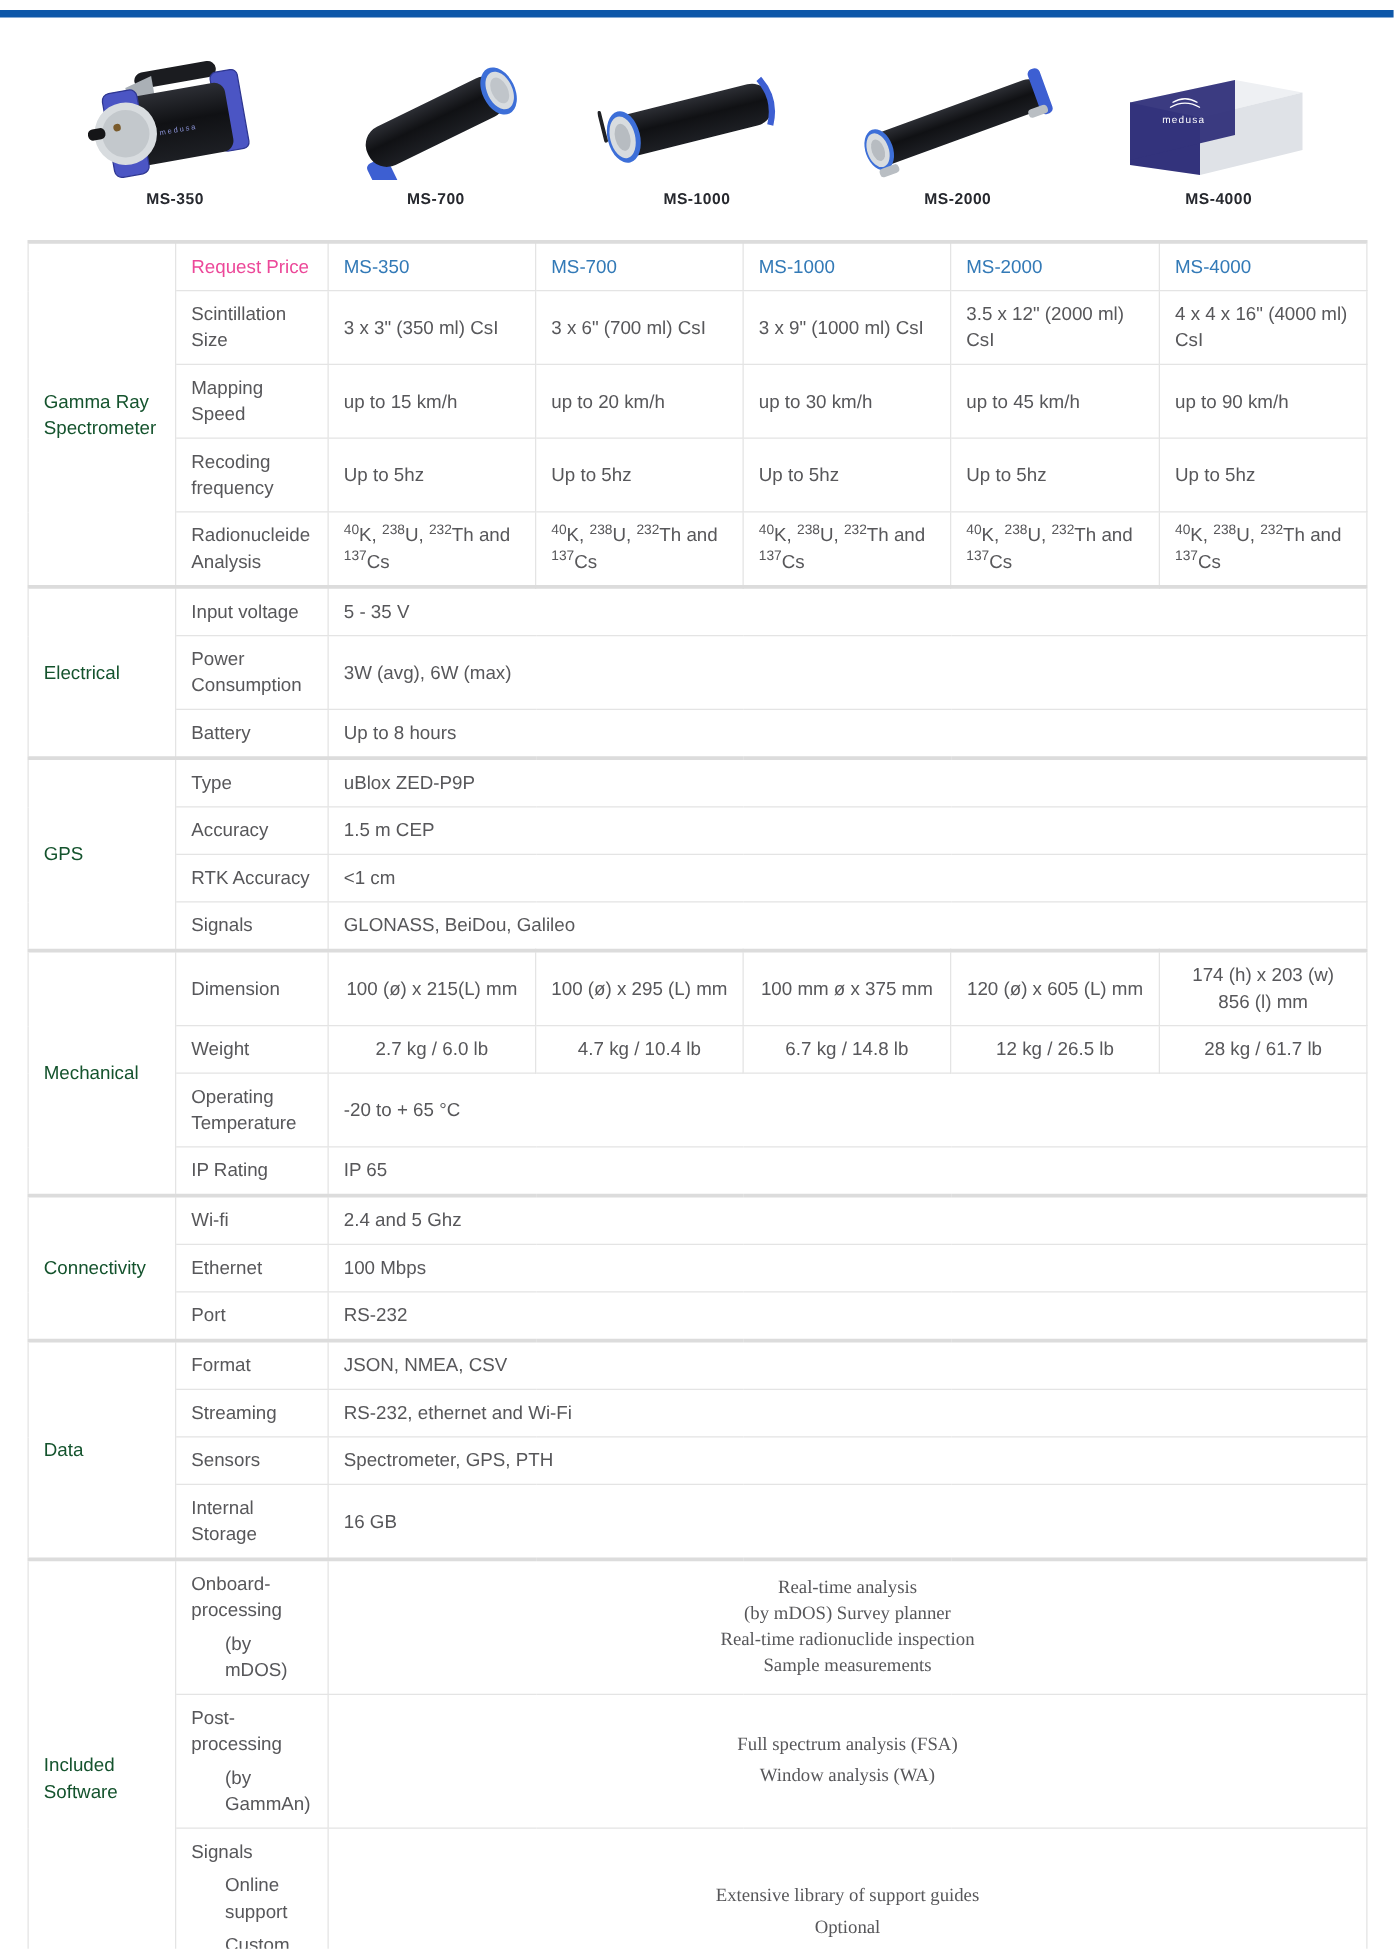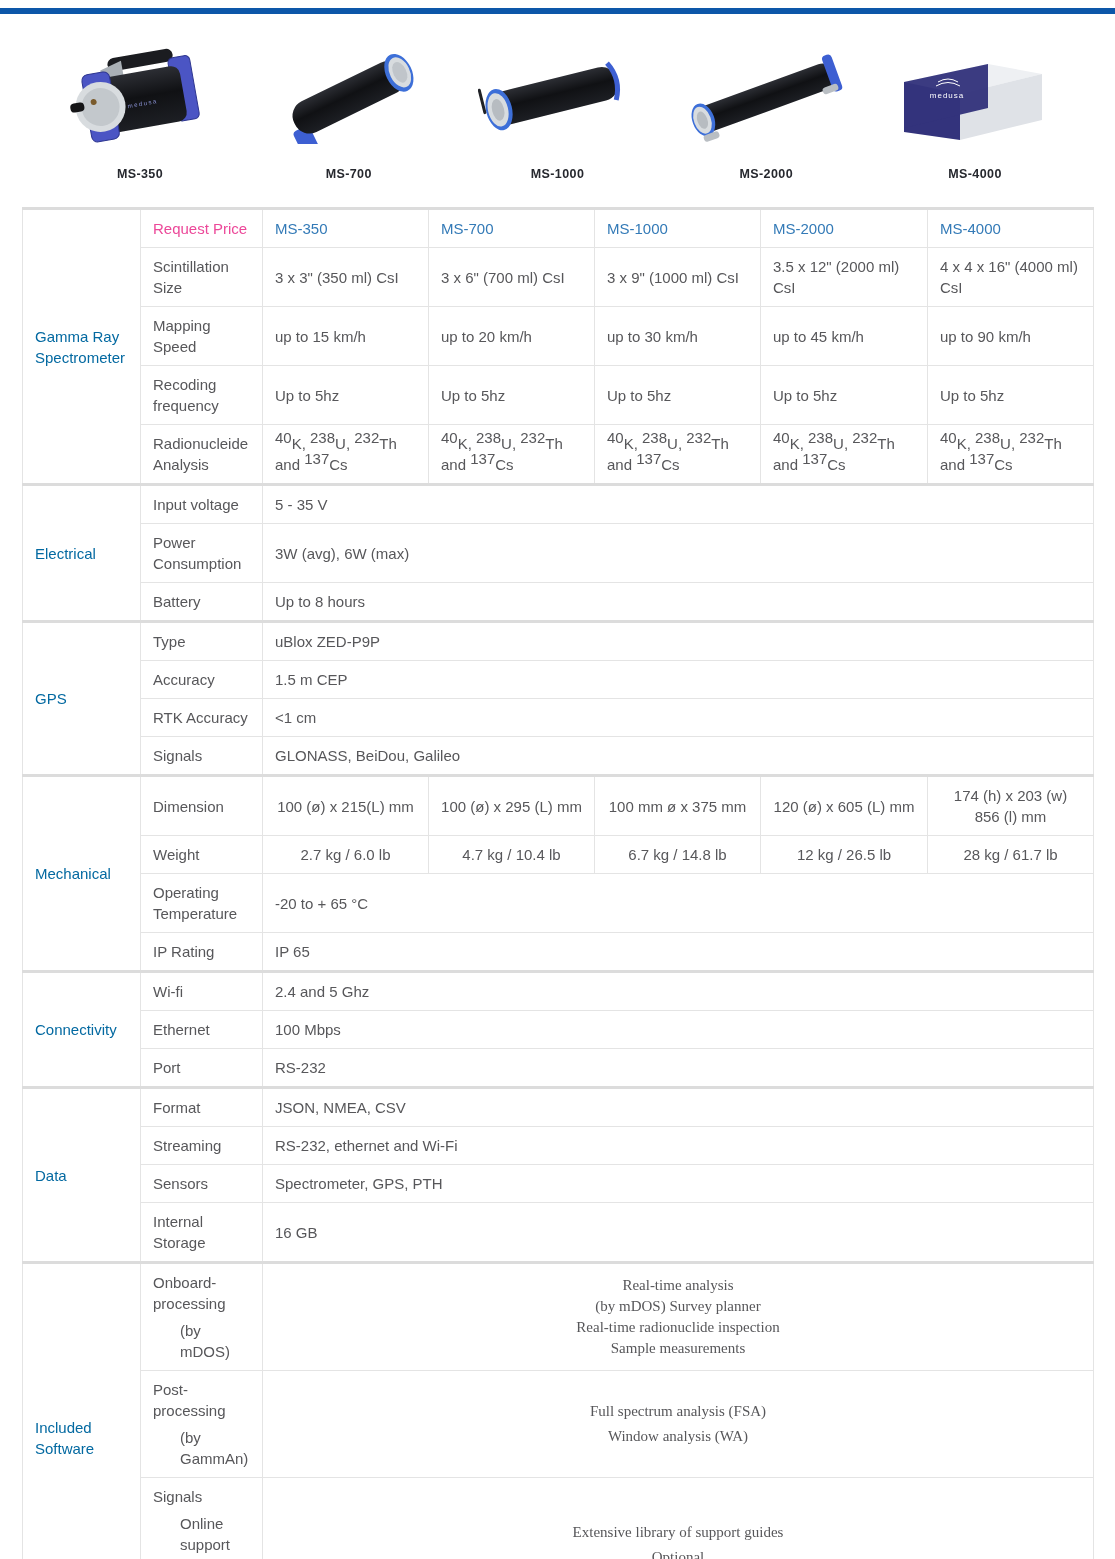--- a/index.html
+++ b/index.html
@@ -7,44 +7,44 @@
   body {
     width:1115px; height:1559px; overflow:hidden; background:#ffffff;
     font-family:"Liberation Sans", sans-serif; font-size:15px; color:#57575a;
   }
   .top-bar { margin-top:8px; height:6px; background:#0d57a9; width:100%; }
 
   
   .products {
     margin:34px 40px 0 40px; display:flex; justify-content:space-between; align-items:flex-end;
   }
-  .product { display:flex; flex-direction:column; align-items:center; width:200px; cursor:pointer;gap:15px; }
+  .product { display:flex; flex-direction:column; align-items:center; width:200px; cursor:pointer; }
   .product .img { height:96px; display:flex; align-items:center; justify-content:center; }
   .product .plabel {
     margin-top:8px; font-weight:bold; font-size:12.5px; letter-spacing:0.4px; color:#26282e;
   }
 
   
   table.spec {
     margin:26px 22px 0 22px; border-collapse:collapse; table-layout:fixed; width:1071px;
     border-left:1px solid #e4e4e4; border-right:1px solid #e4e4e4;
   }
   table.spec td, table.spec th {
     border:1px solid #e4e4e4; padding:8px 12px; vertical-align:middle;
     line-height:21px; font-weight:normal; text-align:left; word-wrap:break-word;
   }
   tbody.sec { border-top:3px solid #dcdcdc; }
   th.rp { font-weight:bold; color:#ec4899; padding-left:10px; }
   th.model { font-weight:bold; color:#337ab7; cursor:pointer; }
-  td.grp { color:#0369a1; padding-left:13px; }
+  td.grp { color:#14532d; padding-left:13px; }
   td.lbl { padding:8px 10px; }
   td.val { }
   tr.center td.val { text-align:center; }
   td.span { text-align:center; }
-  sup { font-size:15px; line-height:0;margin-top:12px; }
+  sup { font-size:11px; line-height:0;margin-top:12px; }
   .line { text-align:center;font-family:Liberation Serif, serif; }
   tr.spaced .line + .line { margin-top:4px; }
   .lbl-line + .lbl-line { margin-top:6px;margin-left:27px; }
 </style>
 </head>
 <body>
 
 <div class="top-bar"></div>
 
 <div class="products">

